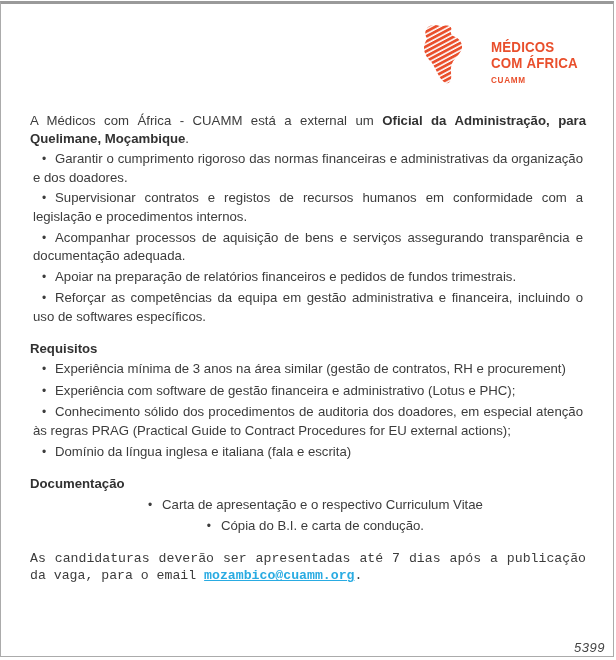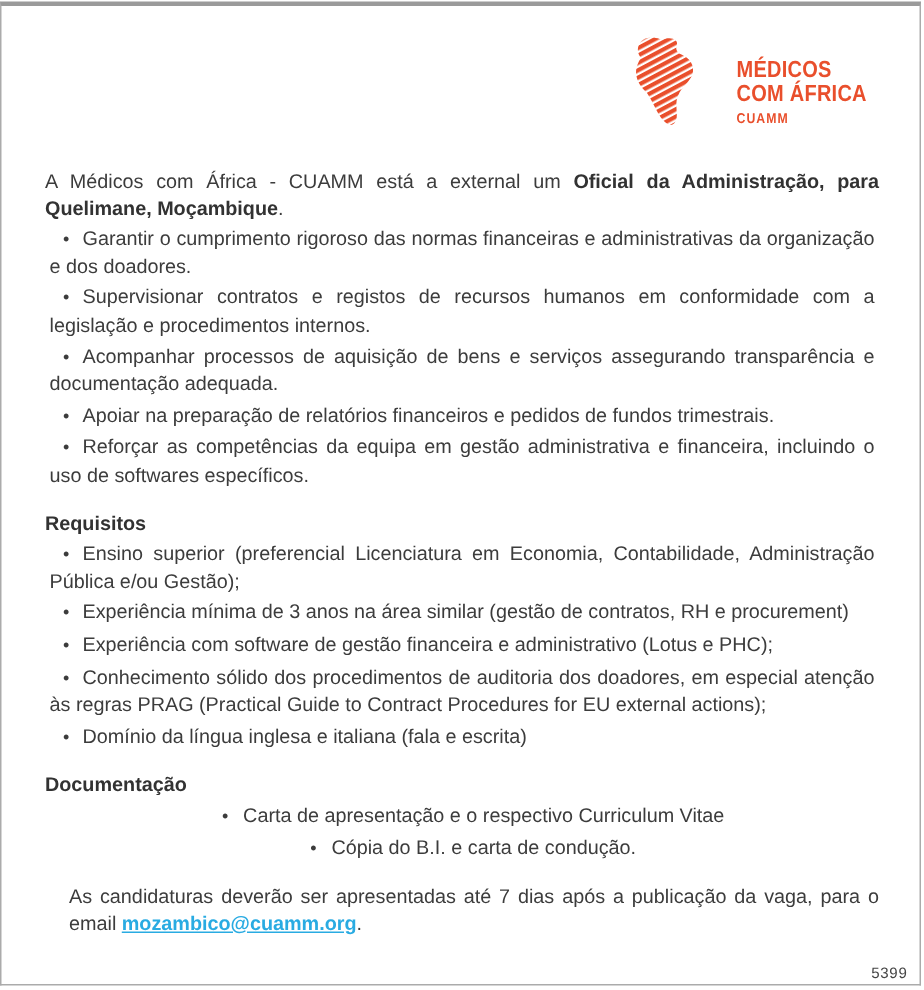--- a/index.html
+++ b/index.html
@@ -61,32 +61,33 @@
     text-indent:9px;
   }
   .item .bullet{
     display:inline-block;
     width:13px;
     text-indent:0;
     font-size:12px;
   }
   .item.wide{text-indent:5px;text-align:center;}
   .item.wide .bullet{width:24px;}
-  .closing{margin:14px 0 0 16px;text-align:justify;}
+  .closing{margin:14px 0 0 0;text-align:justify;font-family:Liberation Mono, monospace;}
   .email-link{
     font-weight:bold;
     text-decoration:underline;
     cursor:pointer;
   }
   .footer-code{
     position:absolute;
     right:11px;bottom:5px;
-    font-size:10px;
+    font-size:13px;
     letter-spacing:0.5px;
     color:#444;
+    font-style:italic;
   }
 </style>
 </head>
 <body>
 
 <div class="page-frame"></div>
 
 <div class="logo">
   <span>
     <svg width="52" height="60" viewBox="0 0 50 58" aria-hidden="true">
@@ -112,21 +113,20 @@
   <div id="sections">
       <section>
         <p class="item"><span class="bullet">•</span><span>Garantir o cumprimento rigoroso das normas financeiras e administrativas da organização e dos doadores.</span></p>
         <p class="item"><span class="bullet">•</span><span>Supervisionar contratos e registos de recursos humanos em conformidade com a legislação e procedimentos internos.</span></p>
         <p class="item"><span class="bullet">•</span><span>Acompanhar processos de aquisição de bens e serviços assegurando transparência e documentação adequada.</span></p>
         <p class="item"><span class="bullet">•</span><span>Apoiar na preparação de relatórios financeiros e pedidos de fundos trimestrais.</span></p>
         <p class="item"><span class="bullet">•</span><span>Reforçar as competências da equipa em gestão administrativa e financeira, incluindo o uso de softwares específicos.</span></p>
       </section>
       <section>
         <h2>Requisitos</h2>
-        <p class="item"><span class="bullet">•</span><span>Ensino superior (preferencial Licenciatura em Economia, Contabilidade, Administração Pública e/ou Gestão);</span></p>
         <p class="item"><span class="bullet">•</span><span>Experiência mínima de 3 anos na área similar (gestão de contratos, RH e procurement)</span></p>
         <p class="item"><span class="bullet">•</span><span>Experiência com software de gestão financeira e administrativo (Lotus e PHC);</span></p>
         <p class="item"><span class="bullet">•</span><span>Conhecimento sólido dos procedimentos de auditoria dos doadores, em especial atenção às regras PRAG (Practical Guide to Contract Procedures for EU external actions);</span></p>
         <p class="item"><span class="bullet">•</span><span>Domínio da língua inglesa e italiana (fala e escrita)</span></p>
       </section>
       <section>
         <h2>Documentação</h2>
         <p class="item wide"><span class="bullet">•</span><span>Carta de apresentação e o respectivo Curriculum Vitae</span></p>
         <p class="item wide"><span class="bullet">•</span><span>Cópia do B.I. e carta de condução.</span></p>
       </section>

